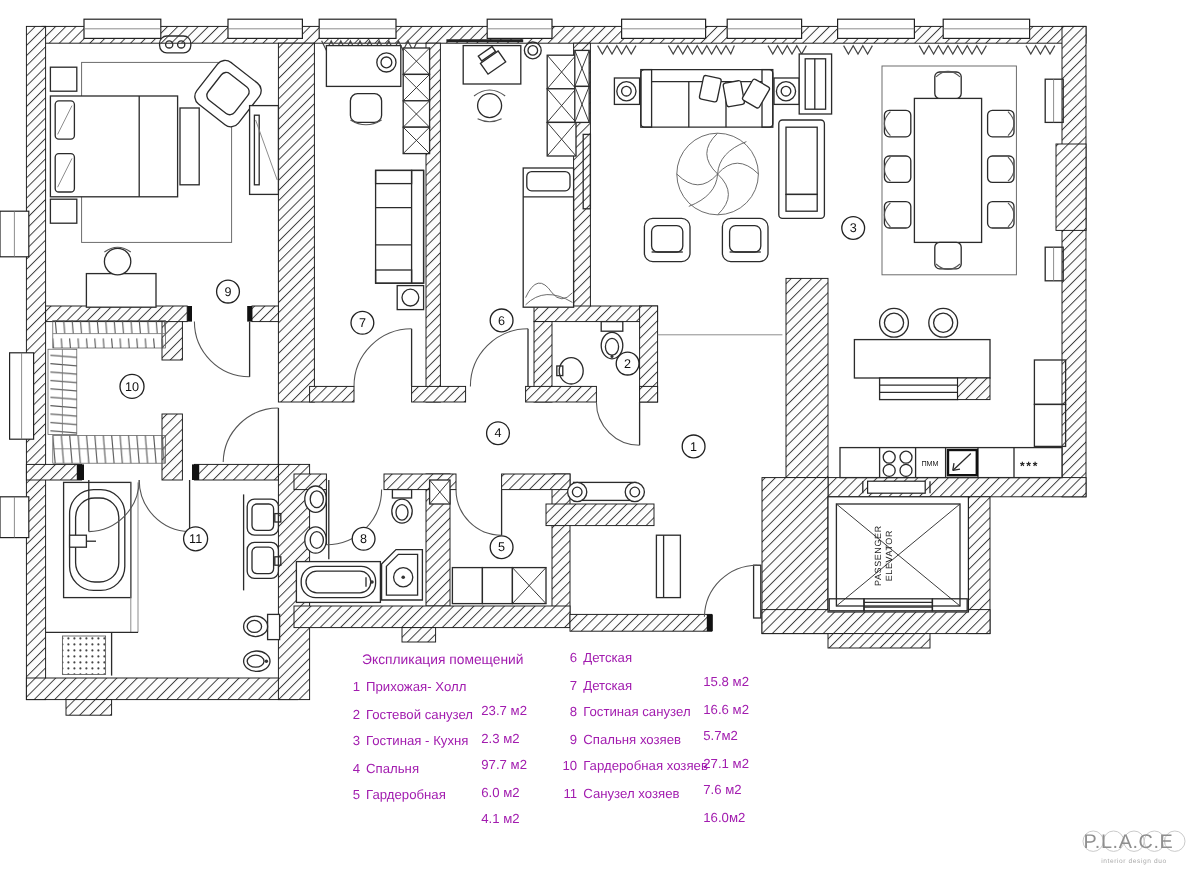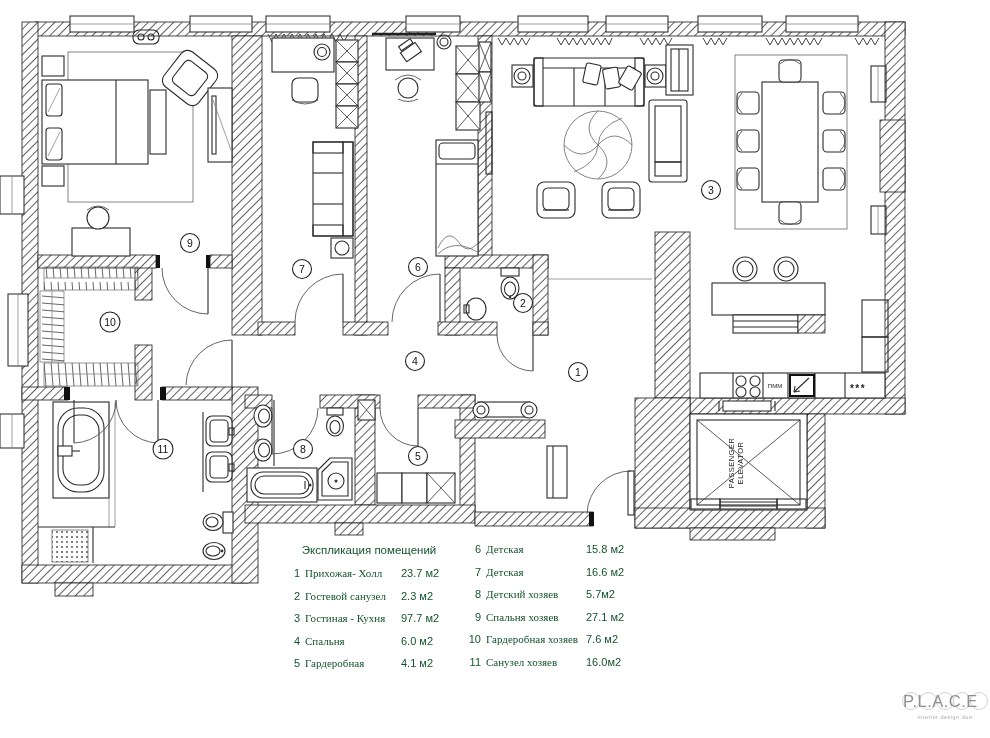--- a/index.html
+++ b/index.html
@@ -17,29 +17,29 @@
   .thin{stroke:#777;stroke-width:.7;fill:none;}
   .arc {fill:none;stroke:#555;stroke-width:.9;}
   .xln {stroke:#333;stroke-width:.8;}
   .cap {fill:#111;stroke:none;}
   .zz  {fill:none;stroke:#444;stroke-width:1;}
   .num circle{fill:#fff;stroke:#222;stroke-width:1.1;}
   .num text{font-size:10.5px;fill:#111;text-anchor:middle;}
   .lbl {fill:#222;text-anchor:middle;}
 
   
-  .legend{position:absolute;left:0;top:0;width:830px;height:738px;color:#14532d;}
+  .legend{position:absolute;left:0;top:0;width:830px;height:738px;color:#a21caf;}
   .legend-title{position:absolute;left:300px;top:544px;width:138px;text-align:center;font-size:11.5px;}
   .colL{position:absolute;left:289px;top:567px;}
   .colR{position:absolute;left:468px;top:543px;}
   .lrow{display:grid;grid-template-columns:16px 96px auto;height:22.6px;font-size:11px;align-items:start;}
   .colR .lrow{grid-template-columns:18px 100px auto;}
   .lnum{text-align:right;padding-right:5px;}
-  .larea{white-space:nowrap;}
-  .lname{white-space:nowrap;font-family:Liberation Serif, serif;}
+  .larea{white-space:nowrap;margin-top:20px;}
+  .lname{white-space:nowrap;}
 </style>
 </head>
 <body>
 
 <div class="stage">
 <svg width="990" height="738" viewBox="0 0 990 738">
   <defs>
     <pattern id="hatch" width="6" height="6" patternUnits="userSpaceOnUse" patternTransform="rotate(45)">
       <rect width="6" height="6" fill="#fdfdfd"></rect>
       <line x1="0" y1="0" x2="0" y2="6" stroke="#3c3c3c" stroke-width="1.6"></line>
@@ -687,21 +687,21 @@
           <span class="lname">Детская</span>
           <span class="larea">15.8 м2</span>
         </div>
     <div class="lrow">
           <span class="lnum">7</span>
           <span class="lname">Детская</span>
           <span class="larea">16.6 м2</span>
         </div>
     <div class="lrow">
           <span class="lnum">8</span>
-          <span class="lname">Детский хозяев</span>
+          <span class="lname">Гостиная санузел</span>
           <span class="larea">5.7м2</span>
         </div>
     <div class="lrow">
           <span class="lnum">9</span>
           <span class="lname">Спальня хозяев</span>
           <span class="larea">27.1 м2</span>
         </div>
     <div class="lrow">
           <span class="lnum">10</span>
           <span class="lname">Гардеробная хозяев</span>

